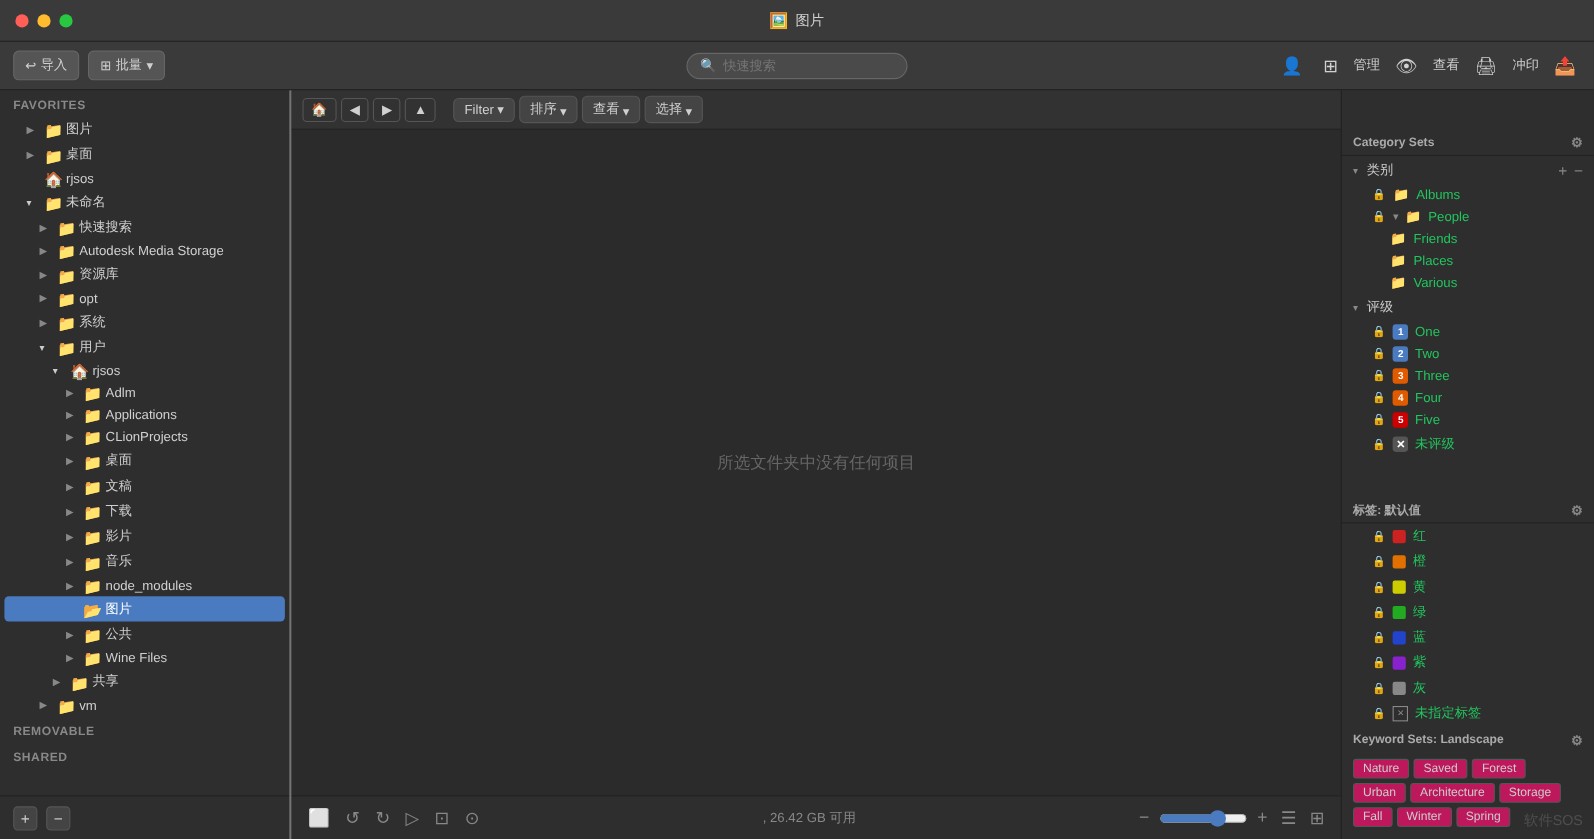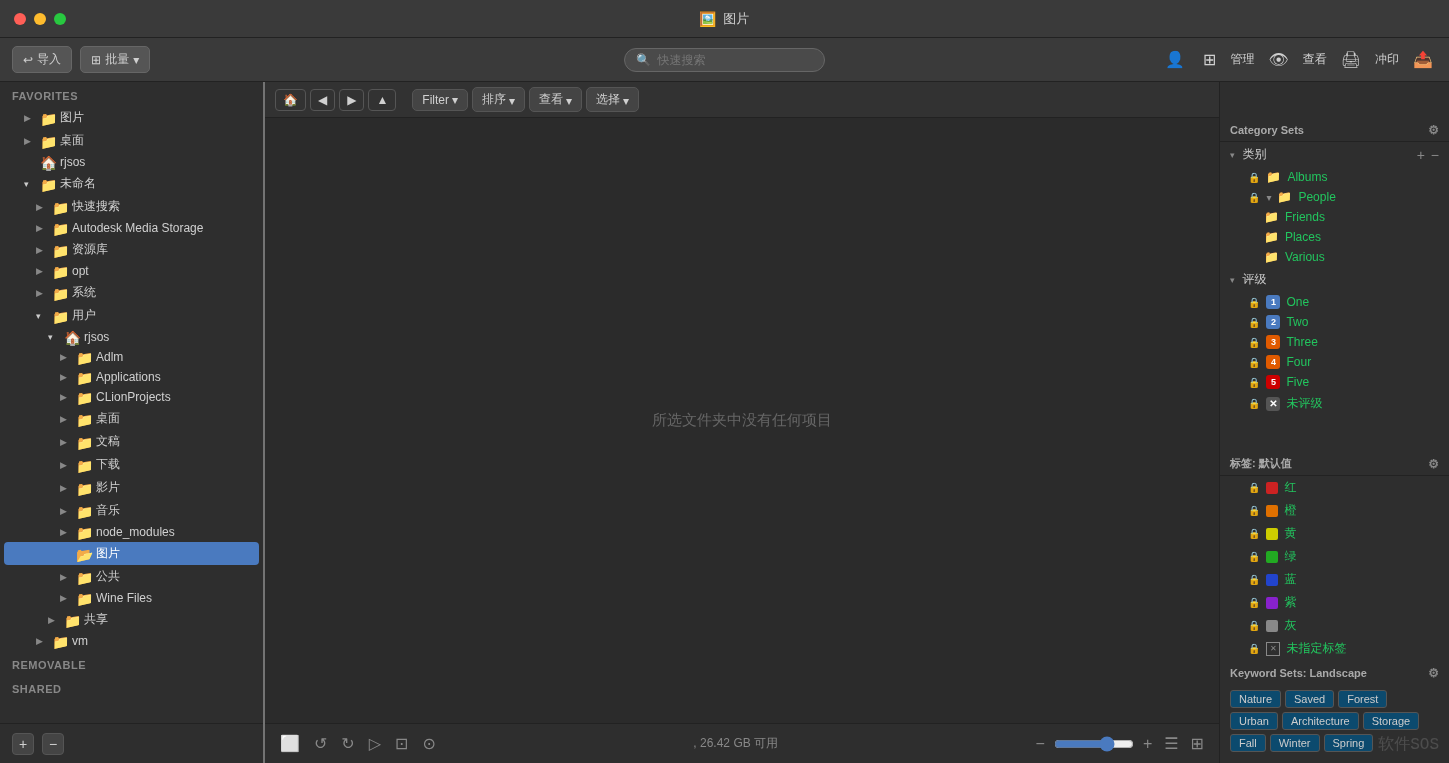--- a/index.html
+++ b/index.html
@@ -387,21 +387,21 @@
       color: #aaa;
       font-weight: 600;
     }
     .keyword-tags-container {
       display: flex;
       flex-wrap: wrap;
       gap: 4px;
       padding: 6px 10px;
     }
     .keyword-tag {
-      background: #0c4a6e;
+      background: #be185d;
       border: 1px solid #555;
       border-radius: 3px;
       padding: 2px 8px;
       font-size: 11px;
       color: #ccc;
       cursor: pointer;
     }
 
     .rp-keywords-header {
       display: flex;
@@ -422,25 +422,24 @@
       font-weight: 600;
     }
 
     .folder-blue { color: #4a90d9; }
 
     
     .watermark {
       position: absolute;
       bottom: 8px;
       right: 10px;
-      font-size: 16px;
+      font-size: 13px;
       color: rgba(255,255,255,0.15);
       pointer-events: none;
       z-index: 100;
-      font-family: Liberation Mono, monospace;
     }
   </style>
 </head>
 <body>
 
 <div class="title-bar">
   <div class="title-bar-controls">
     <div class="traffic-light traffic-close"></div>
     <div class="traffic-light traffic-min"></div>
     <div class="traffic-light traffic-max"></div>

